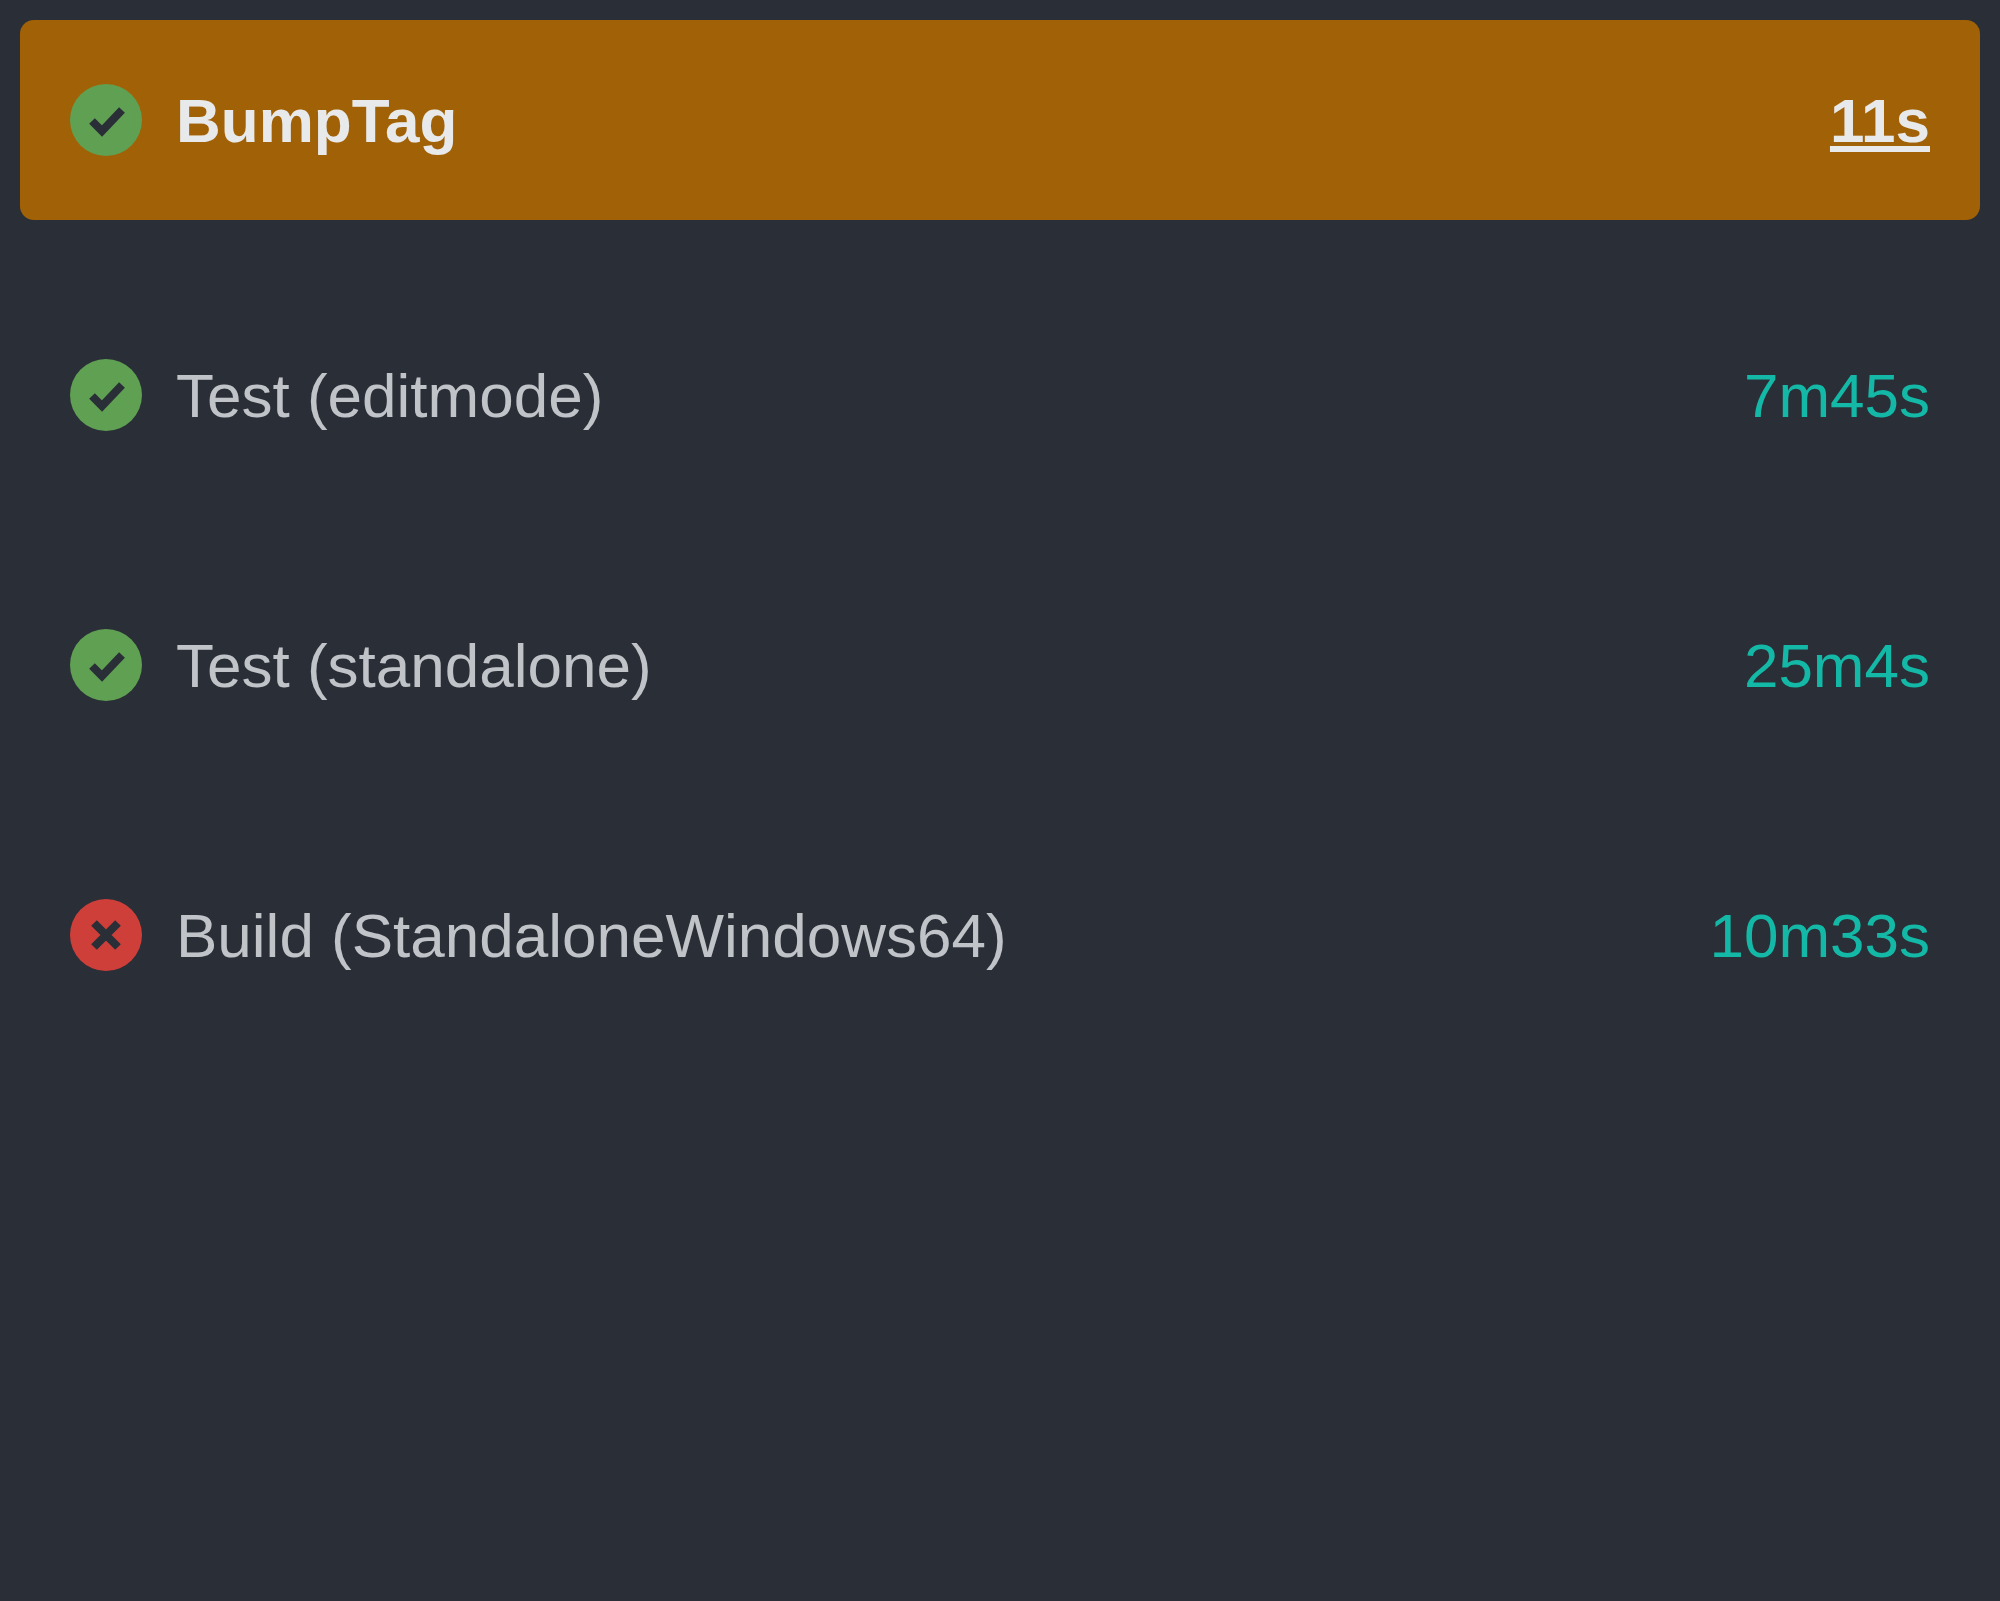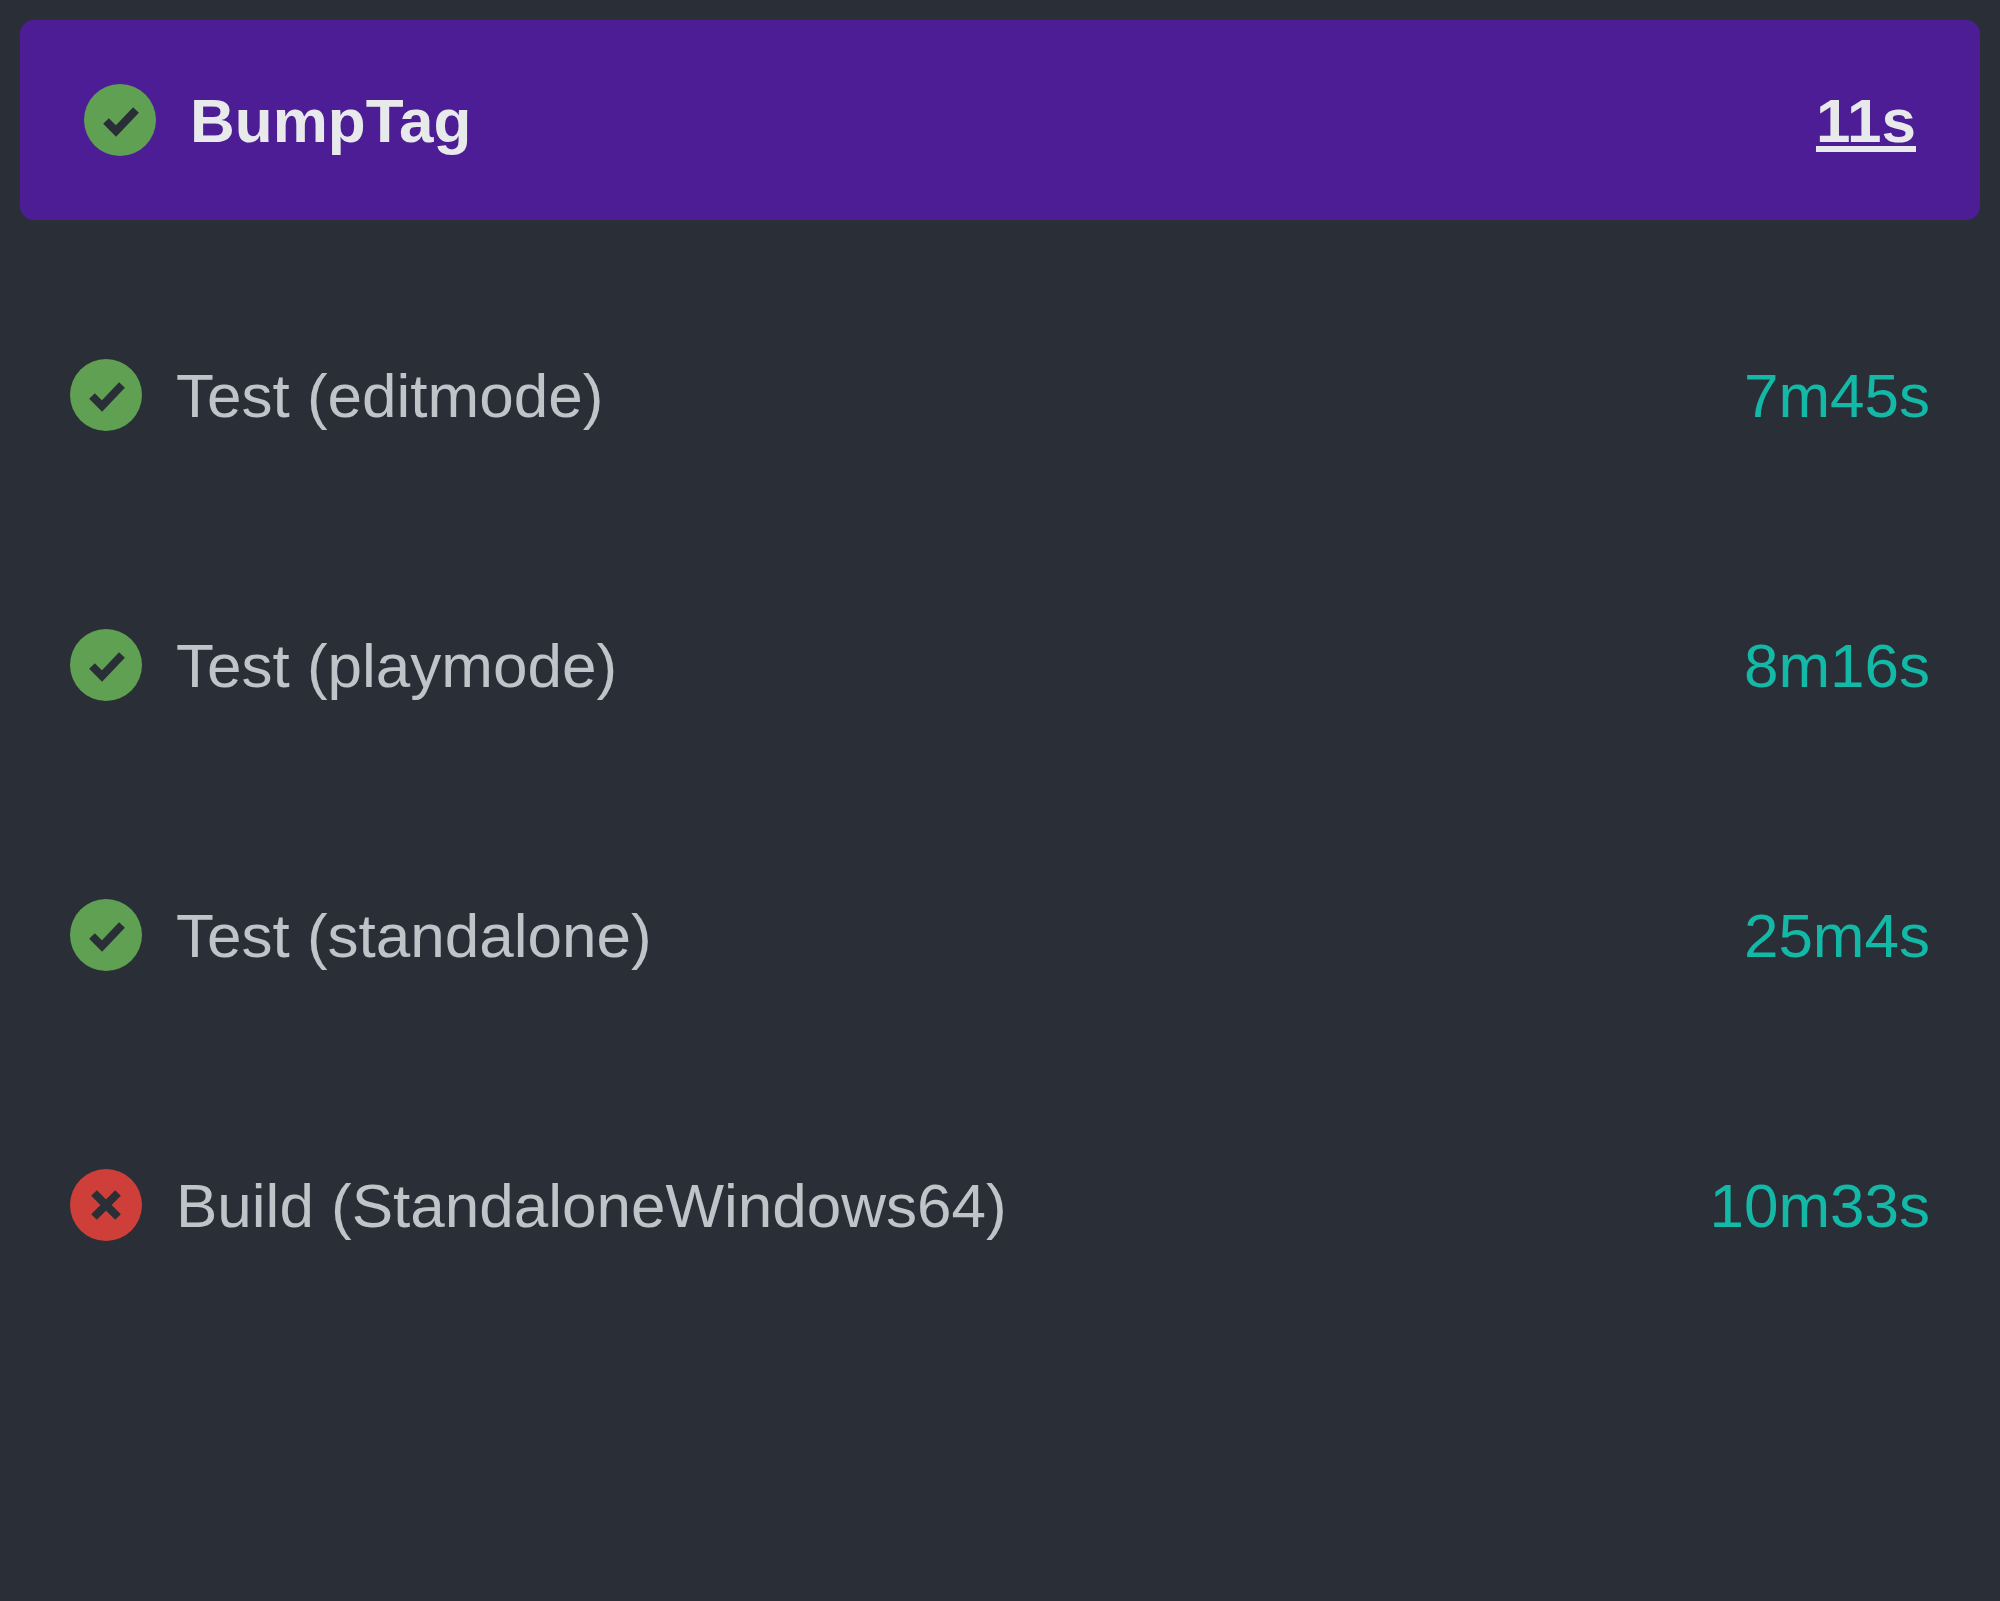--- a/index.html
+++ b/index.html
@@ -24,23 +24,23 @@
       display: flex;
       align-items: center;
       justify-content: space-between;
       padding: 50px 50px;
       font-size: 62px;
       cursor: pointer;
       border-radius: 14px;
       height: 270px;
     }
     .job-row.selected {
-      background-color: #4c1d95;
+      background-color: #a16207;
       height: 200px;
-      padding: 40px 64px;
+      padding: 40px 50px;
       margin-bottom: 40px;
     }
     .job-row.selected .job-name {
       font-weight: 700;
       color: #e8e9ea;
     }
     .job-row.selected .job-duration {
       font-weight: 700;
       color: #e8e9ea;
       text-decoration: underline;
@@ -110,31 +110,20 @@
       <span class="status-icon status-success">
         <svg viewBox="0 0 24 24">
             <path d="M5 12.5l5 5L20 7"></path>
           </svg>
       </span>
       <span class="job-name">Test (editmode)</span>
     </div>
     <span class="job-duration">7m45s</span>
   </div>
 
-  <div class="job-row">
-    <div class="job-left">
-      <span class="status-icon status-success">
-        <svg viewBox="0 0 24 24">
-            <path d="M5 12.5l5 5L20 7"></path>
-          </svg>
-      </span>
-      <span class="job-name">Test (playmode)</span>
-    </div>
-    <span class="job-duration">8m16s</span>
-  </div>
 
   <div class="job-row">
     <div class="job-left">
       <span class="status-icon status-success">
         <svg viewBox="0 0 24 24">
             <path d="M5 12.5l5 5L20 7"></path>
           </svg>
       </span>
       <span class="job-name">Test (standalone)</span>
     </div>

